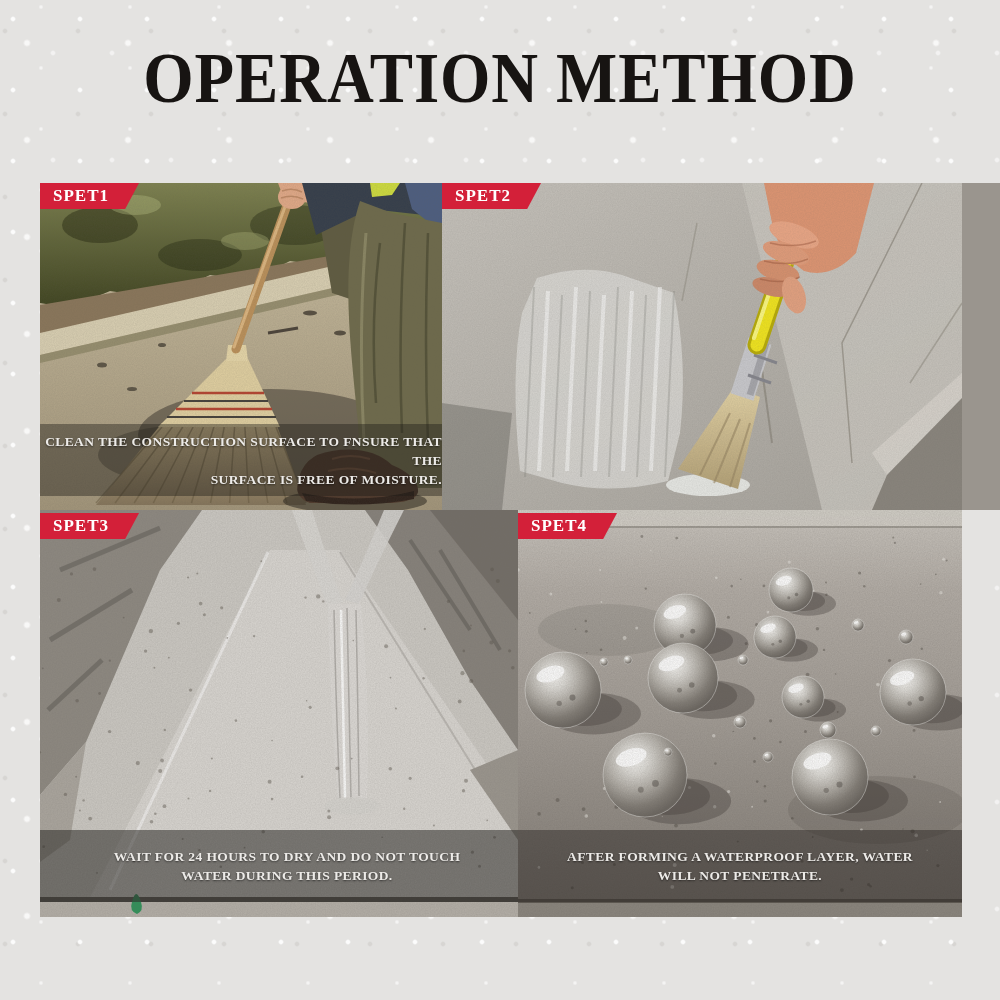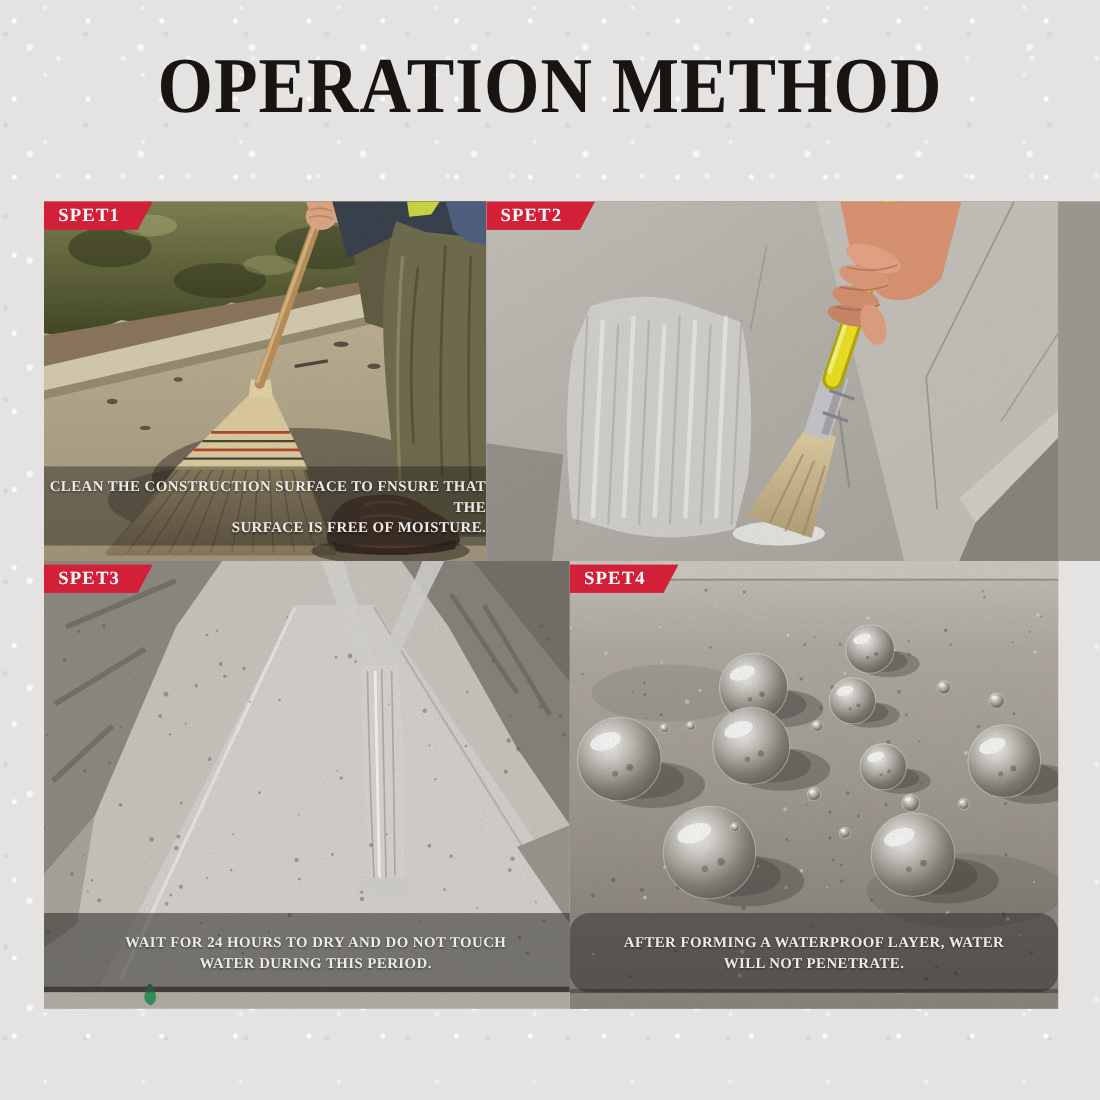--- a/index.html
+++ b/index.html
@@ -35,21 +35,21 @@
   }
   .p3 .badge,.p4 .badge{top:3px;}
   .cap{
     position:absolute;left:0;right:0;display:flex;align-items:center;justify-content:center;
     text-align:center;color:#edebe8;font-weight:700;font-size:13.5px;line-height:19px;
     letter-spacing:.4px;white-space:pre-line;text-shadow:0 1px 2px rgba(0,0,0,.55);
   }
   .p1 .cap{bottom:14px;height:72px;background:rgba(32,28,24,.42);text-align:right;}
   .p2 .cap{bottom:26px;height:50px;background:rgba(28,28,30,.45);}
   .p3 .cap{bottom:15px;height:72px;background:rgba(44,42,38,.55);}
-  .p4 .cap{bottom:15px;height:72px;background:rgba(30,27,24,.42);border-radius:18px;}
+  .p4 .cap{bottom:15px;height:72px;background:rgba(30,27,24,.42);}
 </style>
 </head>
 <body>
 
 <div class="title">OPERATION METHOD</div>
 
 <div class="grid">
 
   <div class="panel p1">
     <svg width="402" height="327" viewBox="0 0 402 327">

